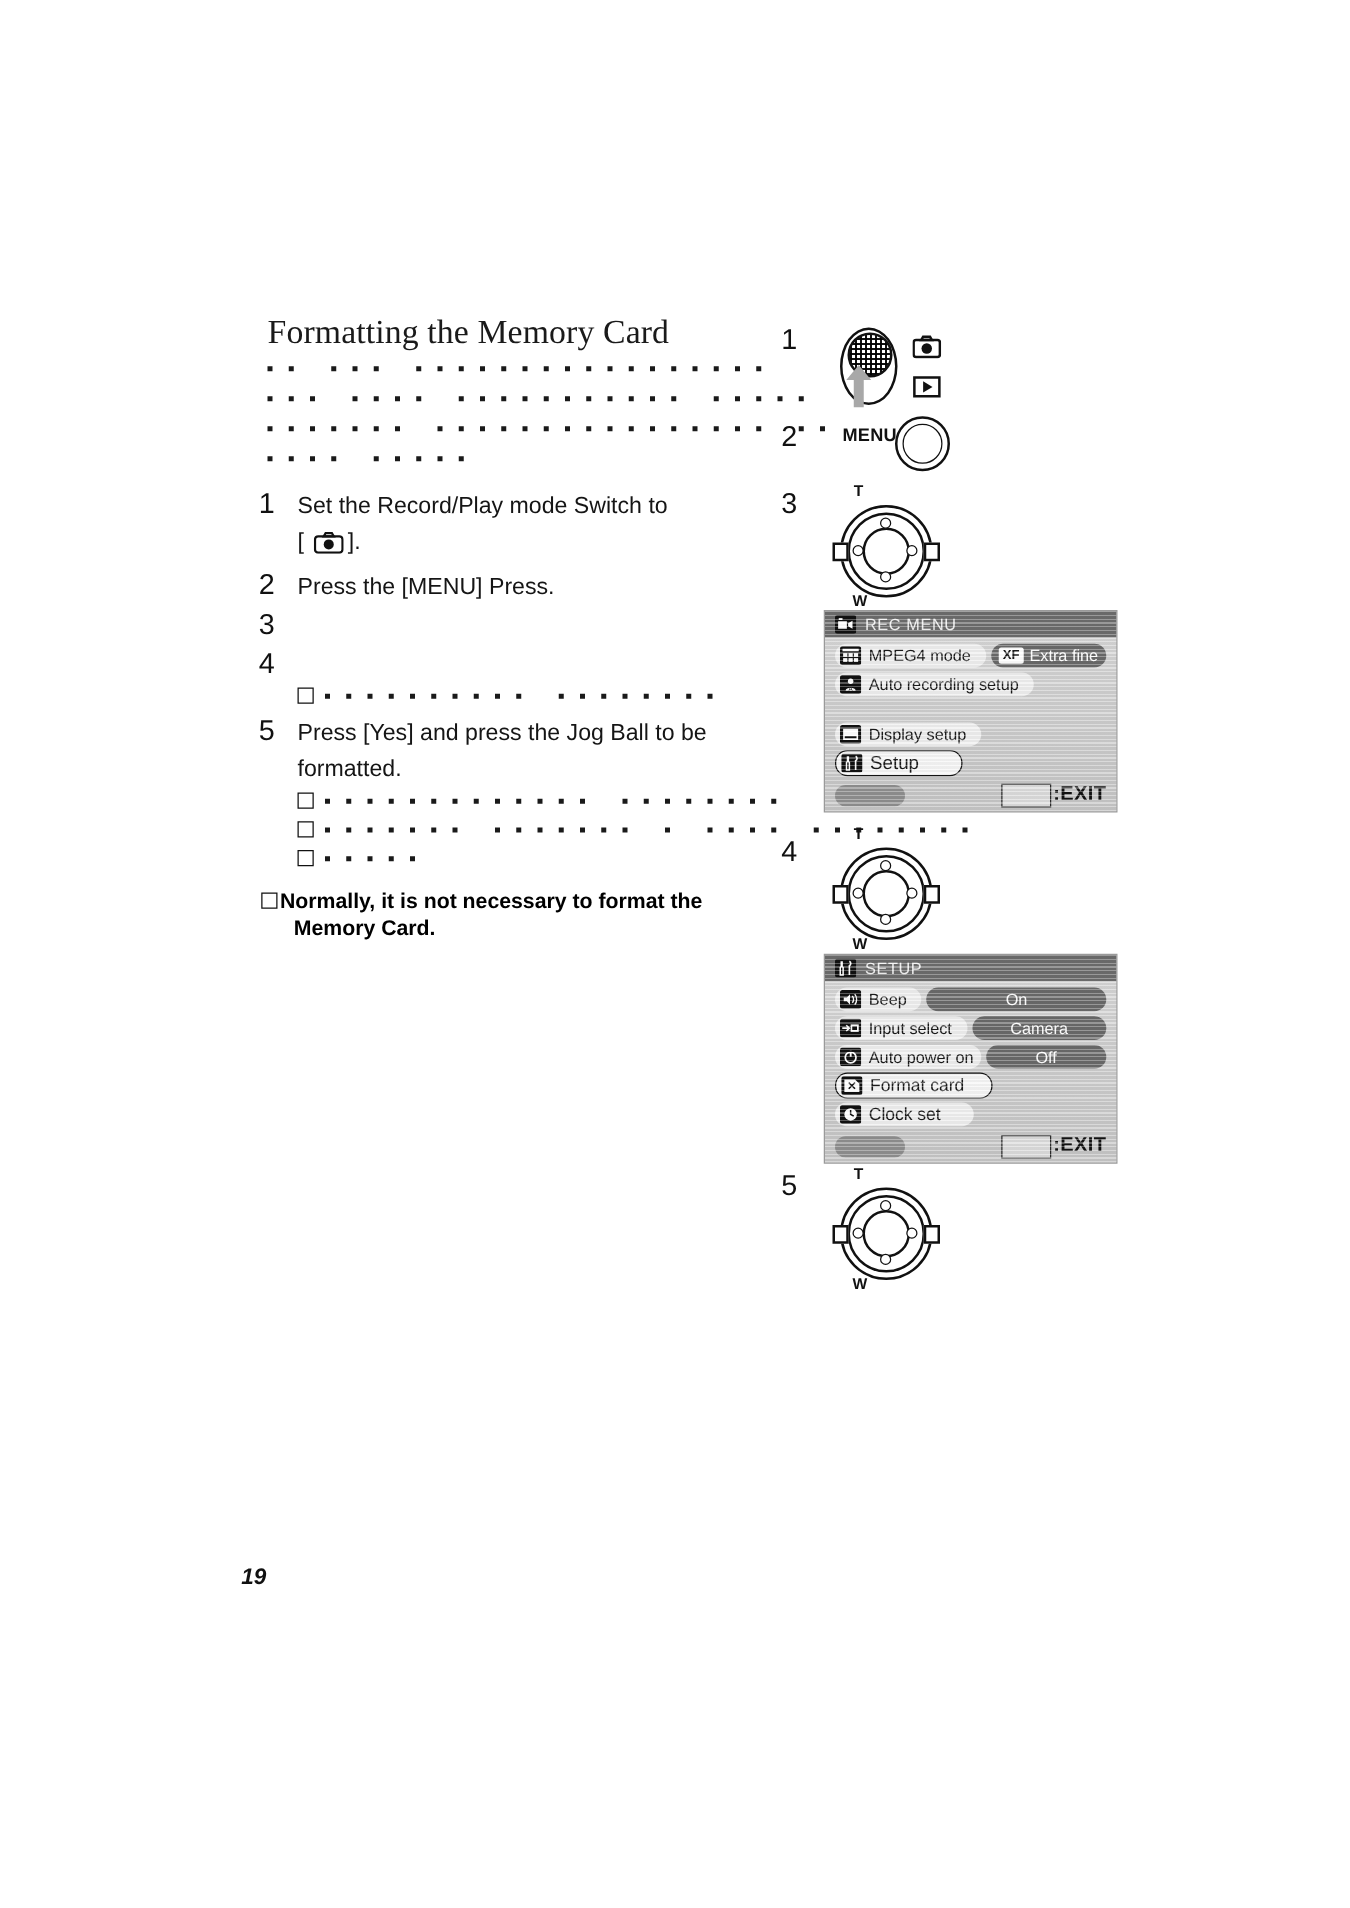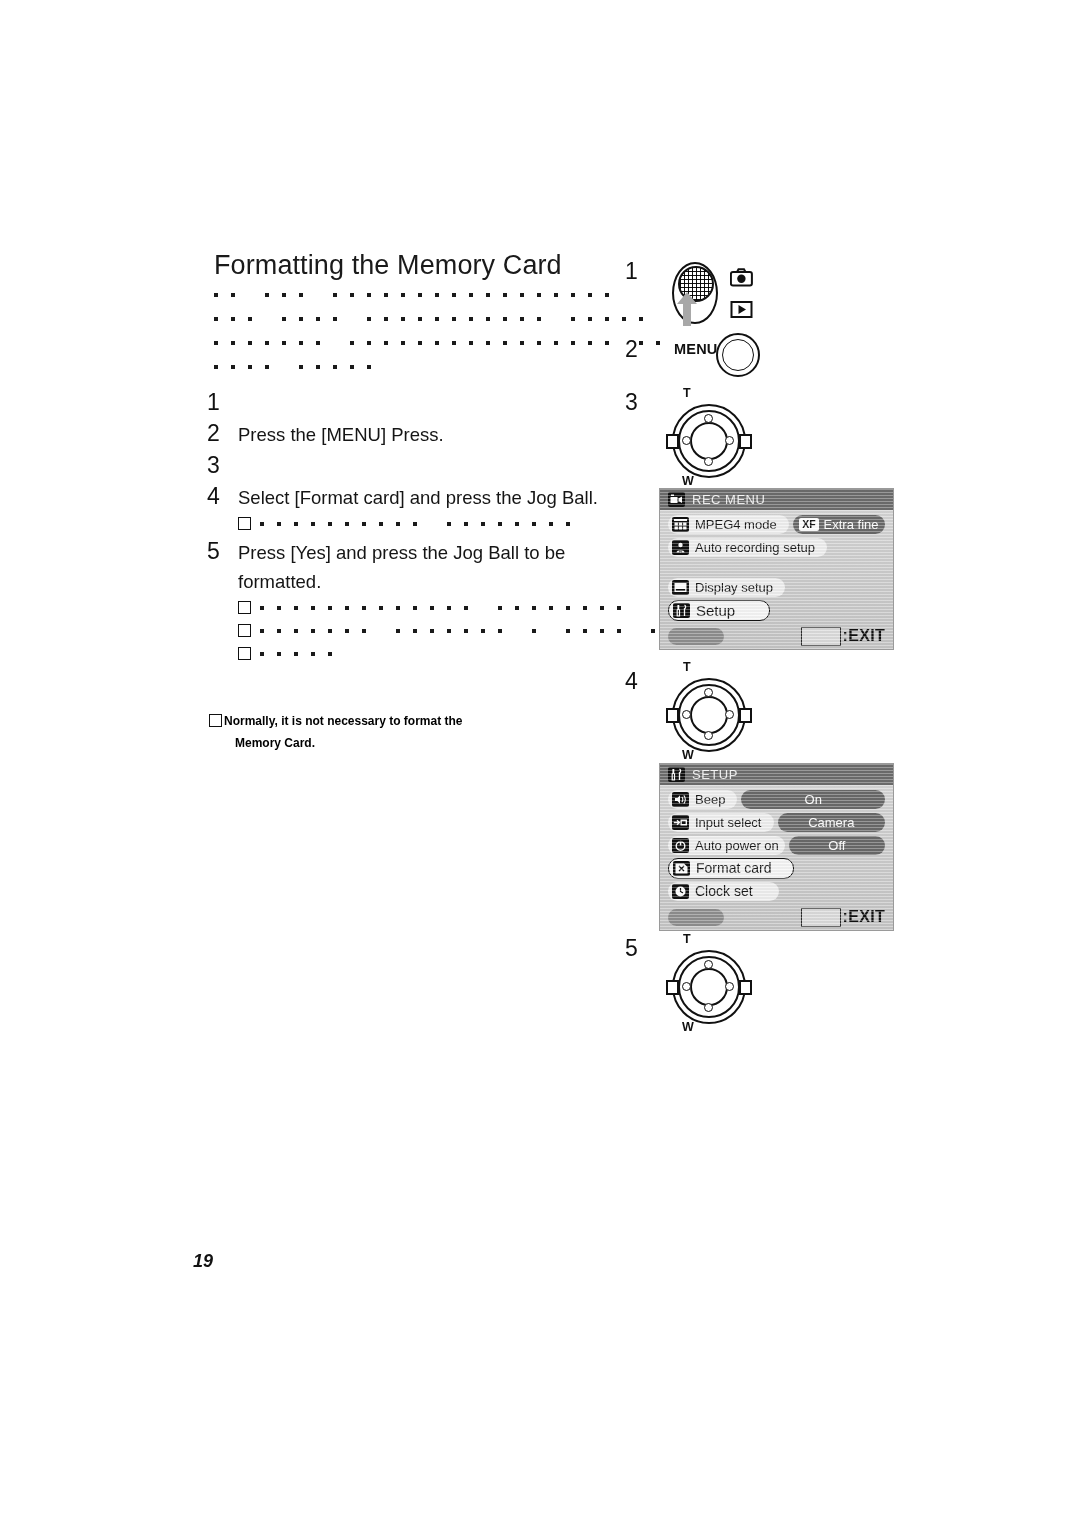--- a/index.html
+++ b/index.html
@@ -23,20 +23,21 @@
 
   
   .title {
     position: absolute;
     left: 214px;
     top: 250px;
     font-size: 27px;
     letter-spacing: 0.1px;
     color: #1a1a1a;
     white-space: nowrap;
+    font-family: Liberation Serif, serif;
   }
 
   
   .redact-block {
     position: absolute;
     left: 214px;
     top: 283px;
     width: 420px;
   }
   .redact-line {
@@ -107,21 +108,21 @@
   .note {
     position: absolute;
     left: 209px;
     top: 710px;
     width: 400px;
     display: flex;
     align-items: flex-start;
   }
   .note .sqbullet { margin-top: 4px; margin-right: 2px; }
   .note-text {
-    font-size: 12px;
+    font-size: 17px;
     font-weight: bold;
     line-height: 22px;
     color: #000;
   }
   .note-text .l2 { display: block; padding-left: 11px; }
 
   
   .cnum {
     position: absolute;
     font-size: 23px;
@@ -508,34 +509,44 @@
           <span class="rdot"></span>
           <span class="rdot"></span>
         </span>
       </div>
     </div>
 
   <div class="steps">
 
     <div class="step">
       <div class="step-num">1</div>
+      <div class="step-body">
+        <span>Set the Record/Play mode Switch to</span><br>
+        <span>[</span>
+        <span class="inline-cam">
+          <svg width="24" height="18" viewBox="0 0 24 18">
+            <rect x="1" y="4" width="22" height="13" rx="2.5" fill="none" stroke="#111" stroke-width="1.8"></rect>
+            <path d="M8 4 L9.5 1.5 L14.5 1.5 L16 4 Z" fill="none" stroke="#111" stroke-width="1.8"></path>
+            <circle cx="12" cy="10.5" r="4" fill="#111"></circle>
+          </svg>
+        </span><span>].</span>
+      </div>
     </div>
 
     <div class="step">
       <div class="step-num">2</div>
       <div class="step-body">Press the [MENU] Press.</div>
     </div>
 
     <div class="step">
       <div class="step-num">3</div>
     </div>
 
     <div class="step">
       <div class="step-num">4</div>
-      <div class="step-body">Select [Format card] and press the Jog Ball.</div>
     </div>
     <div class="sub-redact" id="redact-step4">
         <div class="redact-line">
           <span class="sqbullet"></span>
           <span class="rgroup">
             <span class="rdot"></span>
             <span class="rdot"></span>
             <span class="rdot"></span>
             <span class="rdot"></span>
             <span class="rdot"></span>

